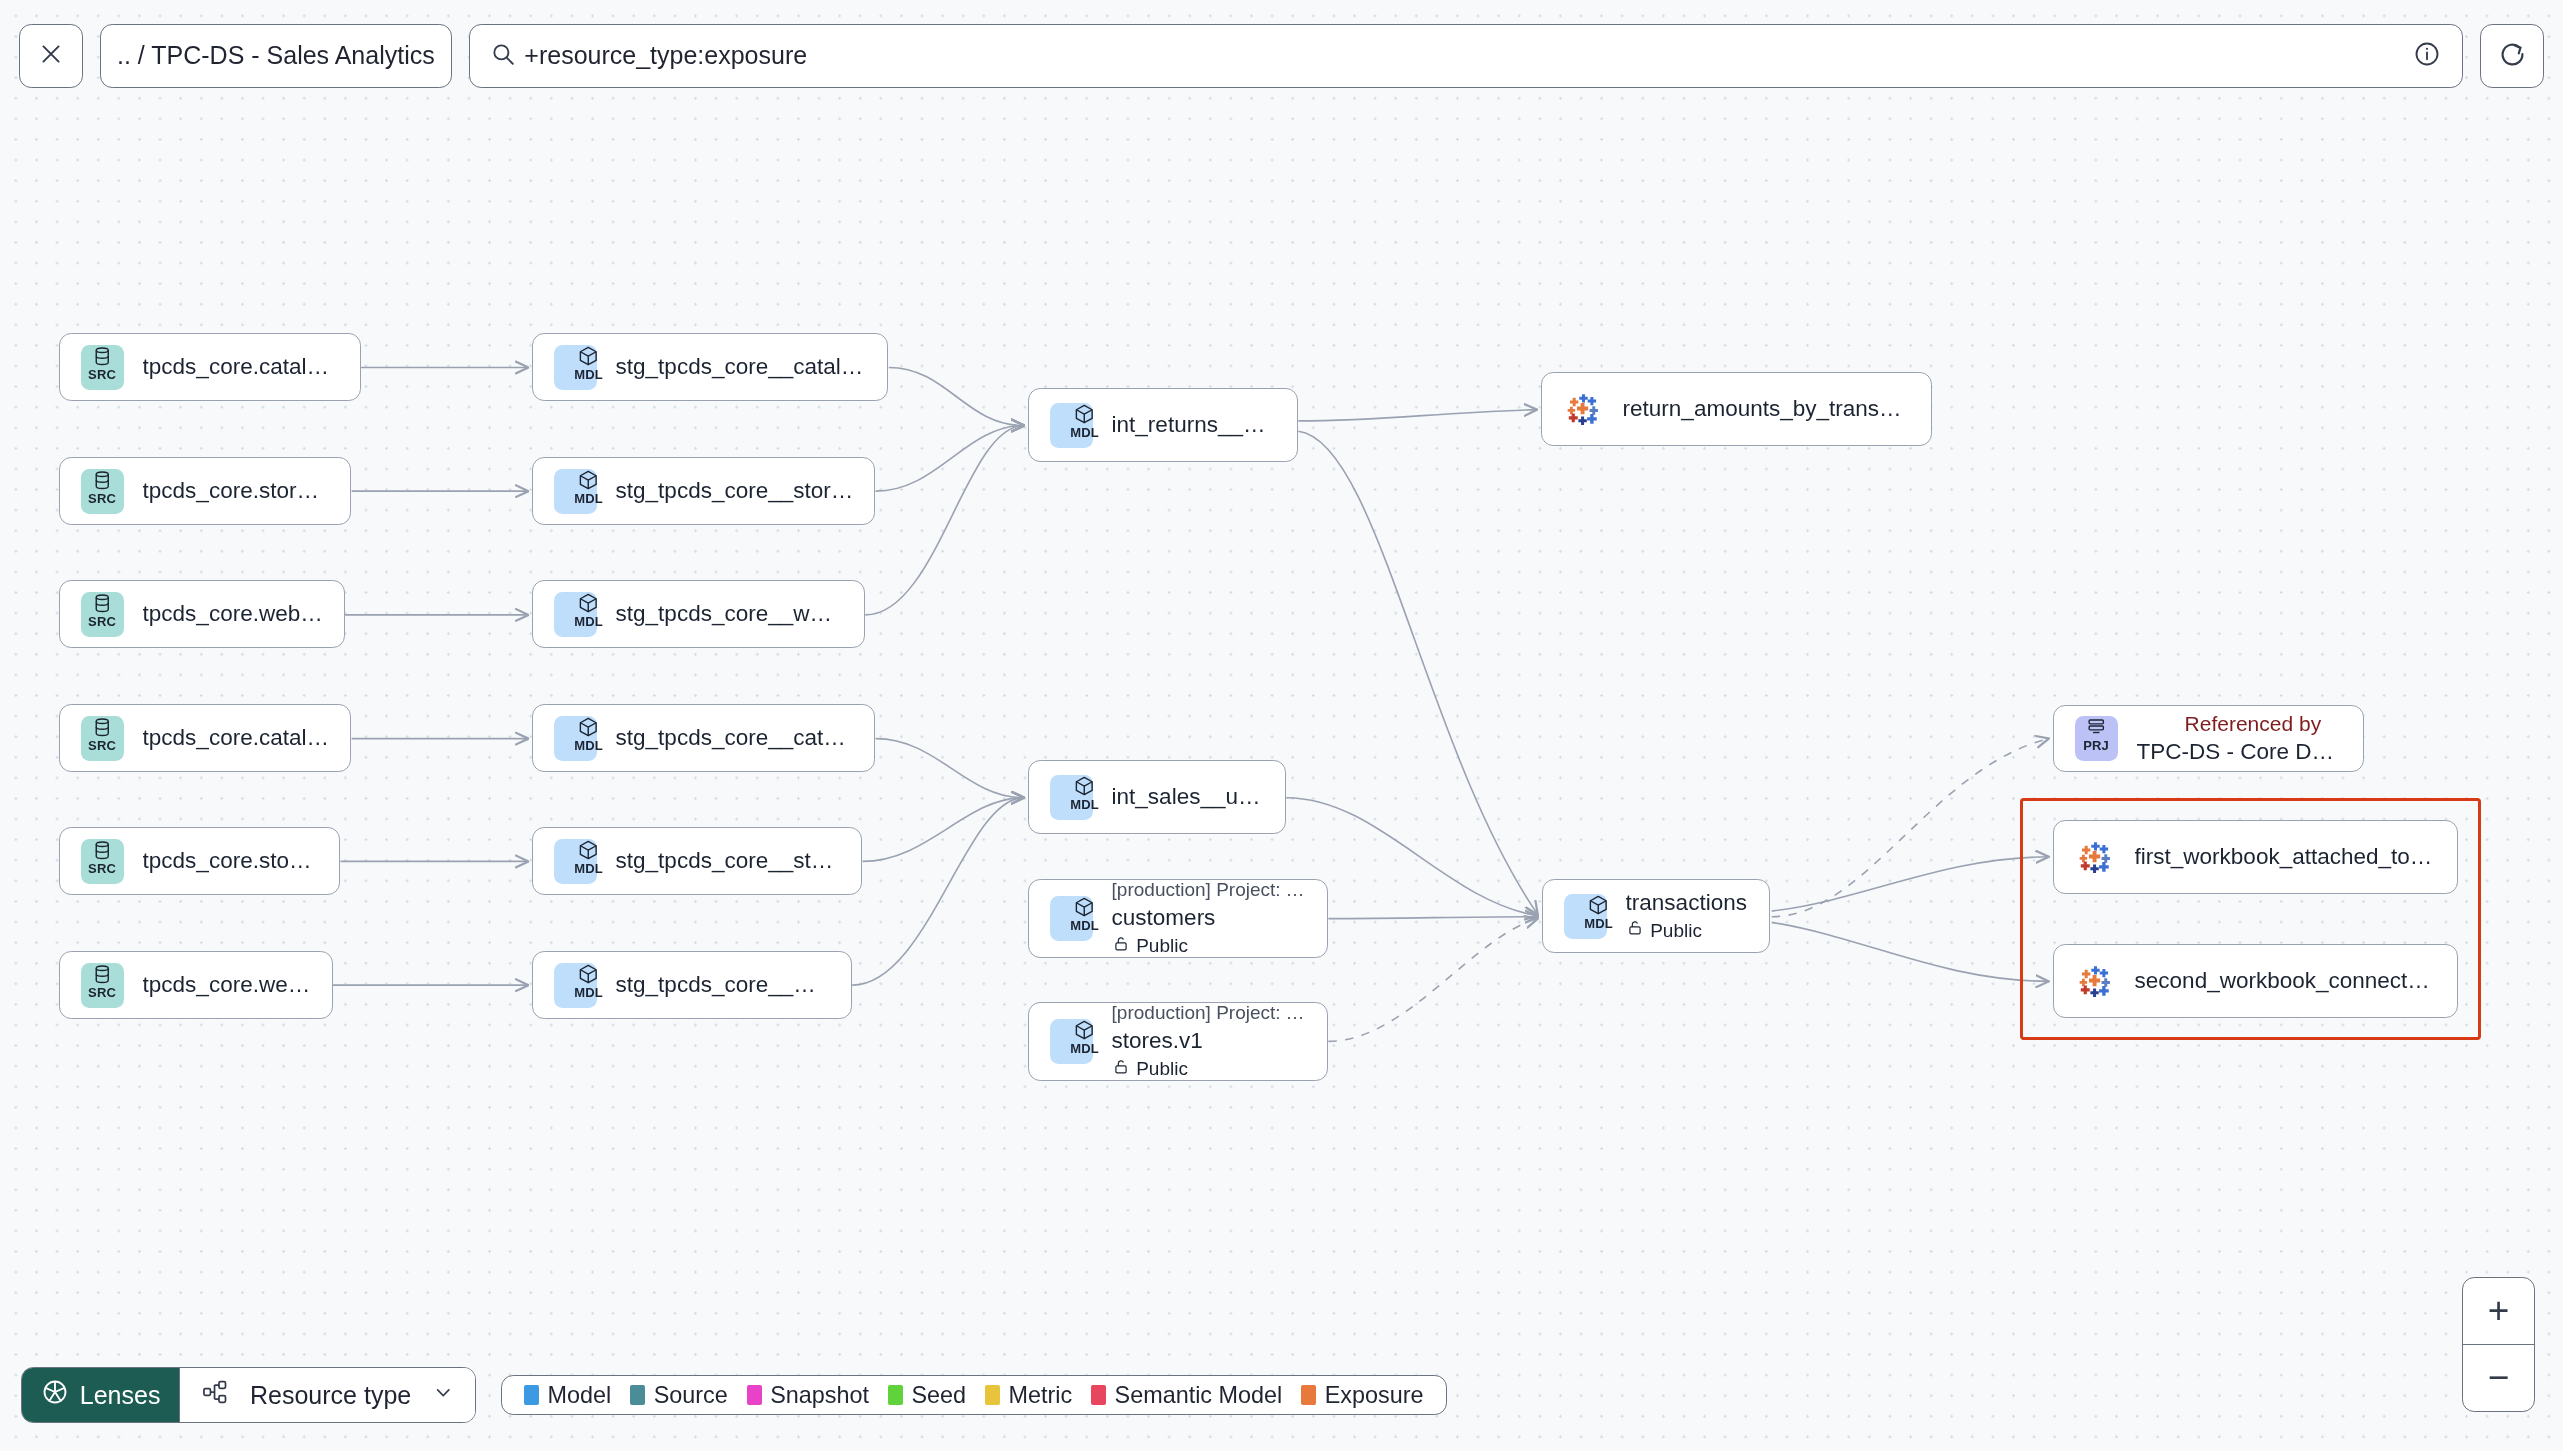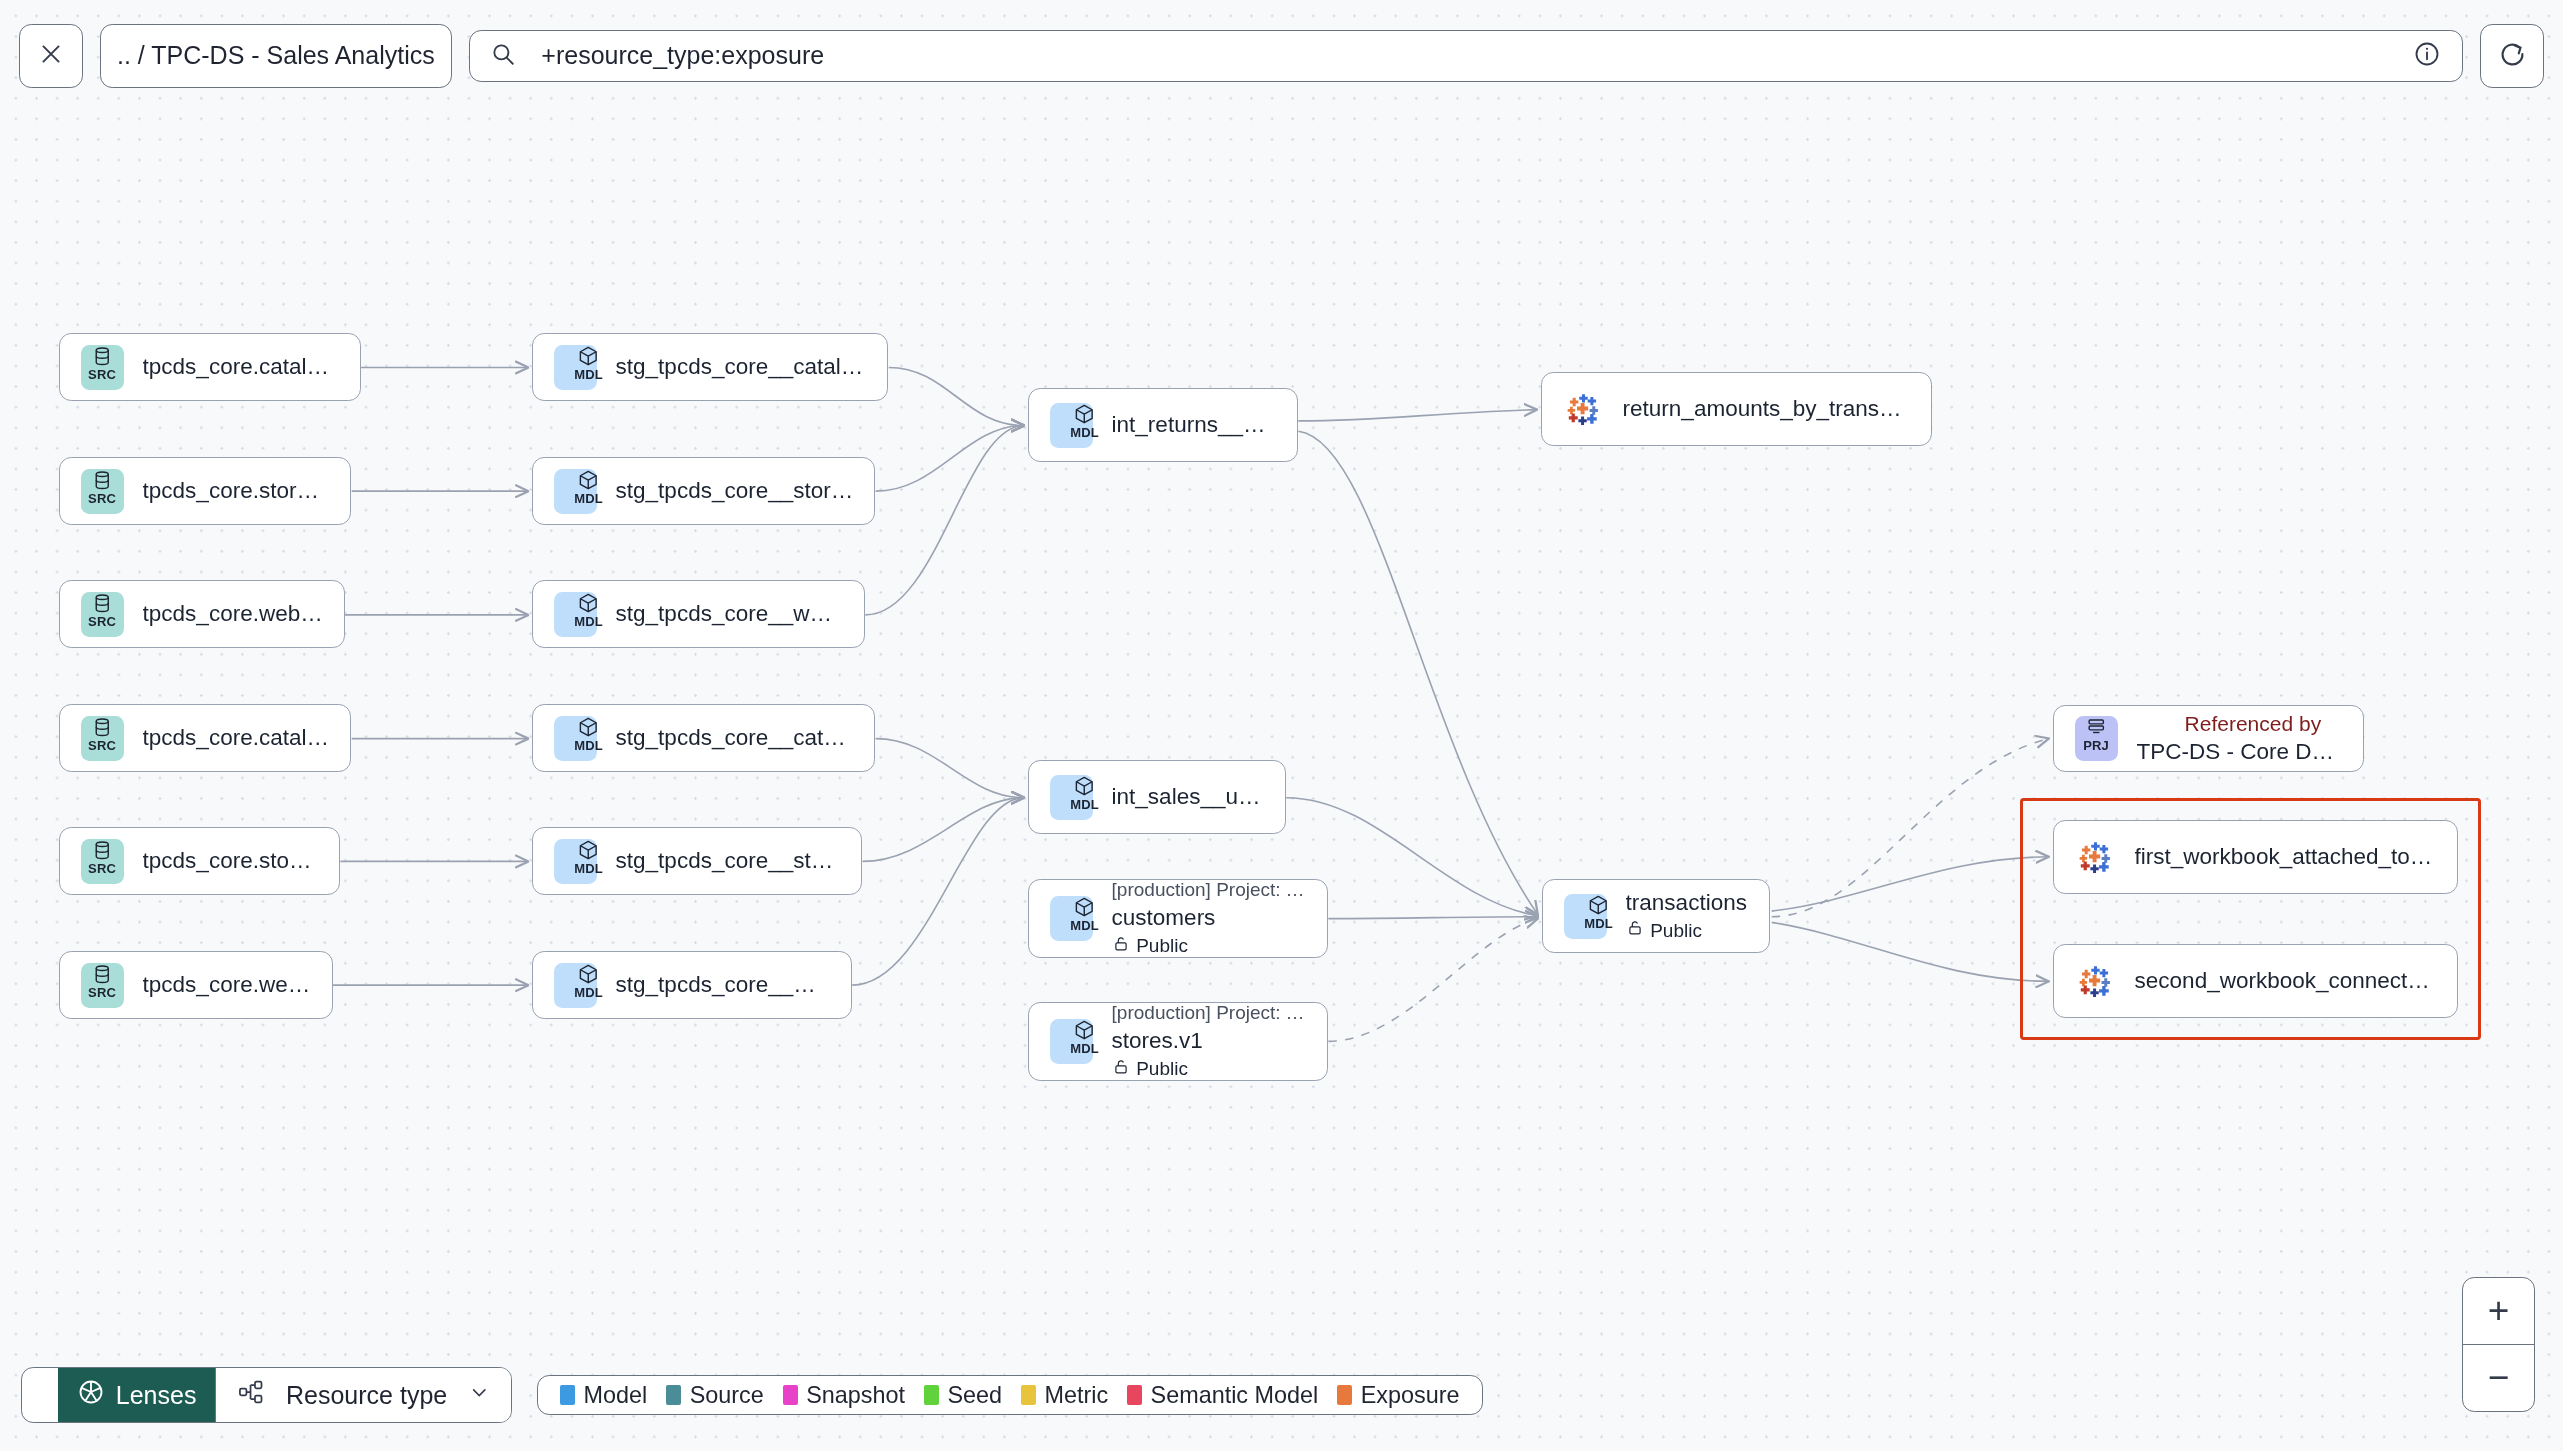--- a/index.html
+++ b/index.html
@@ -38,27 +38,27 @@
   .close-btn { width: 64px; flex: 0 0 64px; }
   .crumb-btn {
     padding: 0 16px;
     font-size: 25px;
     color: #1f2430;
     white-space: nowrap;
   }
   .search-wrap {
     flex: 1 1 auto;
     position: relative;
-    height: 52px;
+    height: 64px;
     background: #fff;
     border: 1.6px solid #6b7280;
     border-radius: 12.2px;
     display: flex; align-items: center;
     padding: 0 20.6px;
-    gap: 25px;
+    gap: 8px;
     min-width: 0;
   }
   .search-input {
     flex: 1 1 auto;
     border: 0; outline: 0;
     font-family: "Liberation Sans", sans-serif;
     font-size: 25px;
     color: #1f2430;
     background: transparent;
     min-width: 0;
@@ -144,21 +144,20 @@
     border-radius: 12.2px;
     overflow: hidden;
     height: 56px;
     background: #fff;
   }
   .lens-btn {
     background: #1d5c52; color: #fff;
     display: flex; align-items: center; gap: 11.2px;
     padding: 0 19px;
     font-size: 25px;
-    margin-left: 36px;
   }
   .restype-btn {
     background: #fff; color: #1f2430;
     display: flex; align-items: center; gap: 21px;
     padding: 0 20.6px;
     font-size: 25px;
     border-left: 1.6px solid #6b7280;
   }
   .legend {
     display: flex; align-items: center; gap: 19px;

